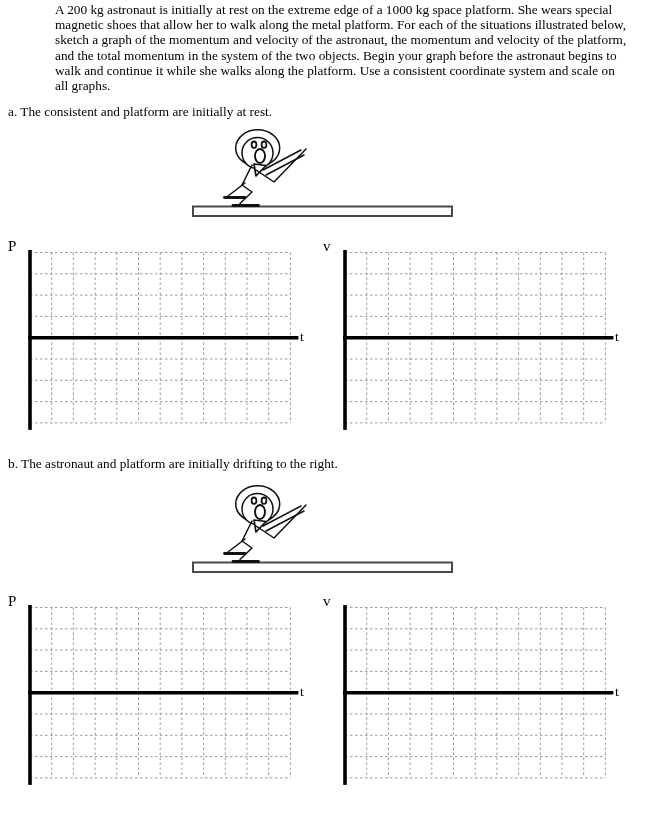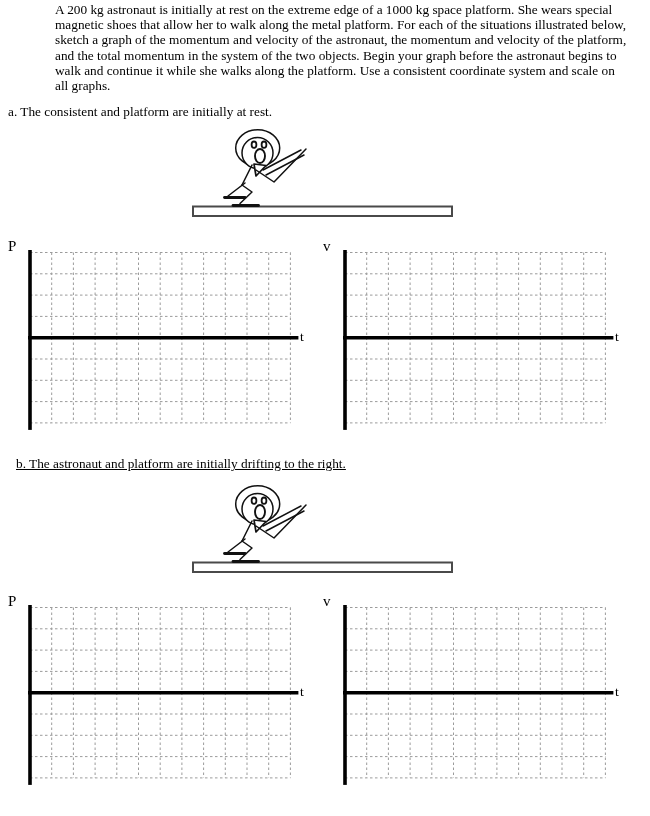--- a/index.html
+++ b/index.html
@@ -18,21 +18,21 @@
   .intro{
     left:8px;top:2px;width:636px;
     font-size:13.3px;line-height:15.2px;
     white-space:pre-line;
     margin-left:47px;
   }
   .section-heading{
     font-size:13.3px;line-height:15px;white-space:nowrap;
   }
   .heading-a{left:8px;top:104px;}
-  .heading-b{left:16px;top:456px;text-decoration:underline;}
+  .heading-b{left:8px;top:456px;}
   .figure-svg{overflow:visible;}
   .fig-a{left:190px;top:130px;}
   .fig-b{left:190px;top:486px;}
   .graph{position:absolute;width:330px;height:198px;}
   .g1{left:0;top:238px;}
   .g2{left:315px;top:238px;}
   .g3{left:0;top:593px;}
   .g4{left:315px;top:593px;}
   .ylab{
     position:absolute;left:8px;top:1px;

